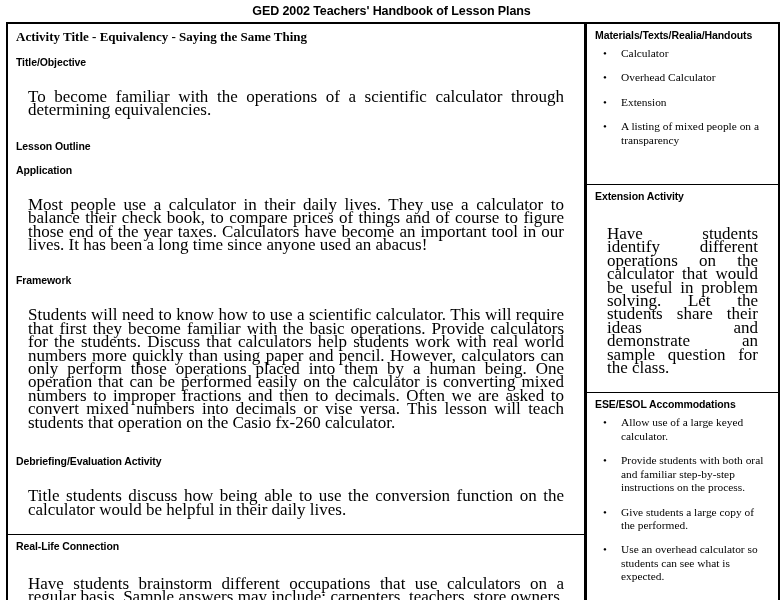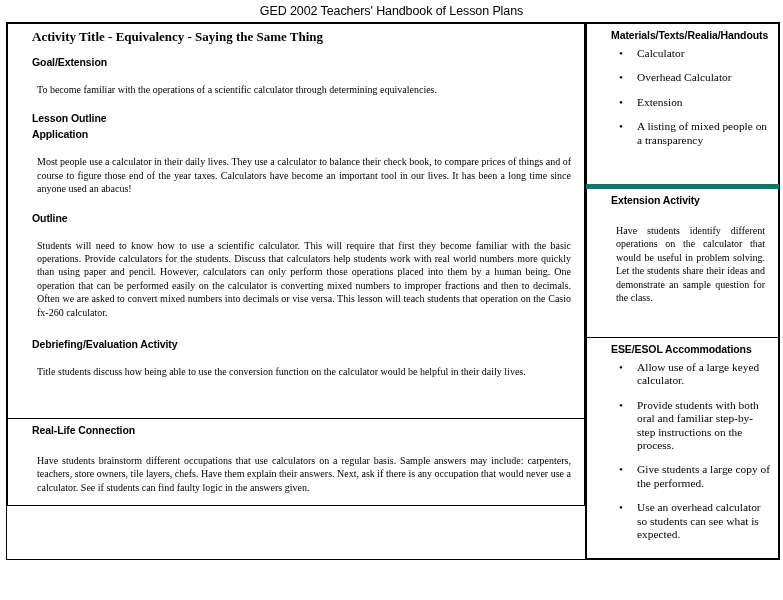--- a/index.html
+++ b/index.html
@@ -17,21 +17,21 @@
   .page {
     position: relative;
     width: 783px;
     height: 600px;
     box-sizing: border-box;
     padding: 0 6px;
   }
   .doc-title {
     text-align: center;
     font-family: "Liberation Sans", sans-serif;
-    font-weight: normal;
+    font-weight: bold;
     font-size: 12.5px;
     letter-spacing: -0.1px;
     padding-top: 4px;
     padding-bottom: 4px;
     line-height: 14px;
   }
   table.main {
     border-collapse: collapse;
     width: 771px;
     table-layout: fixed;
@@ -43,36 +43,36 @@
   }
   .hdr-cell {
     font-family: "Liberation Sans", sans-serif;
     font-weight: bold;
     font-size: 10.5px;
     padding: 3px 5px 3px 5px;
     white-space: nowrap;
     letter-spacing: -0.1px;
   }
   .sec {
-    padding: 5px 8px 6px 24px;
+    padding: 5px 8px 6px 8px;
   }
   .sec-head {
     font-family: "Liberation Sans", sans-serif;
     font-weight: bold;
     font-size: 10.5px;
     letter-spacing: -0.1px;
     margin: 0 0 2px 0;
   }
-  .sec-head.tight { margin-bottom: 4px; }
+  .sec-head.tight { margin-bottom: 12px; }
   .body-text {
     font-family: "Liberation Serif", serif;
-    font-size: 10px;
+    font-size: 17px;
     line-height: 13.4px;
     text-align: justify;
-    margin: 5px;
+    margin: 12px;
   }
   .title-line {
     font-family: "Liberation Serif", serif;
     font-weight: bold;
     font-size: 13px;
     margin: 0;
   }
   .gap-sm { height: 8px; }
   .gap-md { height: 11px; }
   .gap-lg { height: 14px; }
@@ -113,30 +113,30 @@
     <tr>
       <td colspan="3" class="left-col" style="padding:0">
 
         <table class="inner-tbl">
           <tbody>
                 <tr>
             <td style="height:394px;vertical-align:top">
               <div class="sec">
                 <p class="title-line">Activity Title - Equivalency - Saying the Same Thing</p>
                 <div class="gap-md"></div>
-                <p class="sec-head">Goal/Extension</p>
+                <p class="sec-head">Title/Objective</p>
                 <div class="gap-sm"></div>
                 <p class="body-text">To become familiar with the operations of a scientific calculator through determining equivalencies.</p>
                 <div class="gap-md"></div>
                 <p class="sec-head tight">Lesson Outline</p>
                 <p class="sec-head">Application</p>
                 <div class="gap-sm"></div>
                 <p class="body-text">Most people use a calculator in their daily lives.  They use a calculator to balance their check book, to compare prices of things and of course to figure those end of the year taxes.  Calculators have become an important tool in our lives.  It has been a long time since anyone used an abacus!</p>
                 <div class="gap-md"></div>
-                <p class="sec-head">Outline</p>
+                <p class="sec-head">Framework</p>
                 <div class="gap-sm"></div>
                 <p class="body-text">Students will need to know how to use a scientific calculator.  This will require that first they become familiar with the basic operations.  Provide calculators for the students.  Discuss that calculators help students work with real world numbers more quickly than using paper and pencil.  However, calculators can only perform those operations placed into them by a human being.  One operation that can be performed easily on the calculator is converting mixed numbers to improper fractions and then to decimals.   Often we are asked to convert mixed numbers into decimals or vise versa.  This lesson will teach students that operation on the Casio fx-260 calculator.</p>
                 <div class="gap-lg"></div>
                 <p class="sec-head">Debriefing/Evaluation Activity</p>
                 <div class="gap-sm"></div>
                 <p class="body-text">Title students discuss how being able to use the conversion function on the calculator would be helpful in their daily lives.</p>
               </div>
             </td>
           </tr>
           <tr>
@@ -163,21 +163,21 @@
                 <ul class="bul">
                   <li><span class="dot">•</span><span>Calculator</span></li>
                   <li><span class="dot">•</span><span>Overhead Calculator</span></li>
                   <li><span class="dot">•</span><span>Extension</span></li>
                   <li><span class="dot">•</span><span>A listing of mixed people on a transparency</span></li>
                 </ul>
               </div>
             </td>
           </tr>
           <tr>
-            <td style="height:148px;border-top:5px solid #0f766e;vertical-align:top">
+            <td style="height:148px;border-top:1px solid #0f766e;vertical-align:top">
               <div class="sec">
                 <p class="sec-head">Extension Activity</p>
                 <div class="gap-md"></div>
                 <p class="body-text">Have students identify different operations on the calculator that would be useful in problem solving.  Let the students share their ideas and demonstrate an sample question for the class.</p>
               </div>
             </td>
           </tr>
           <tr>
             <td style="border-top:1px solid #000;vertical-align:top">
               <div class="sec">

